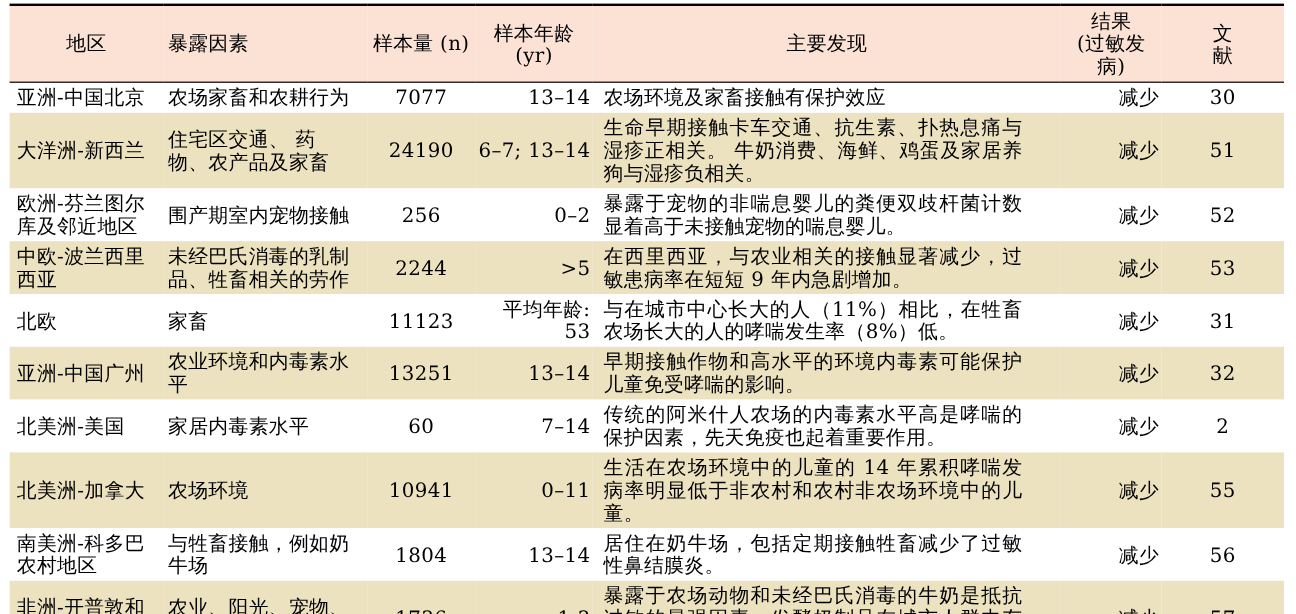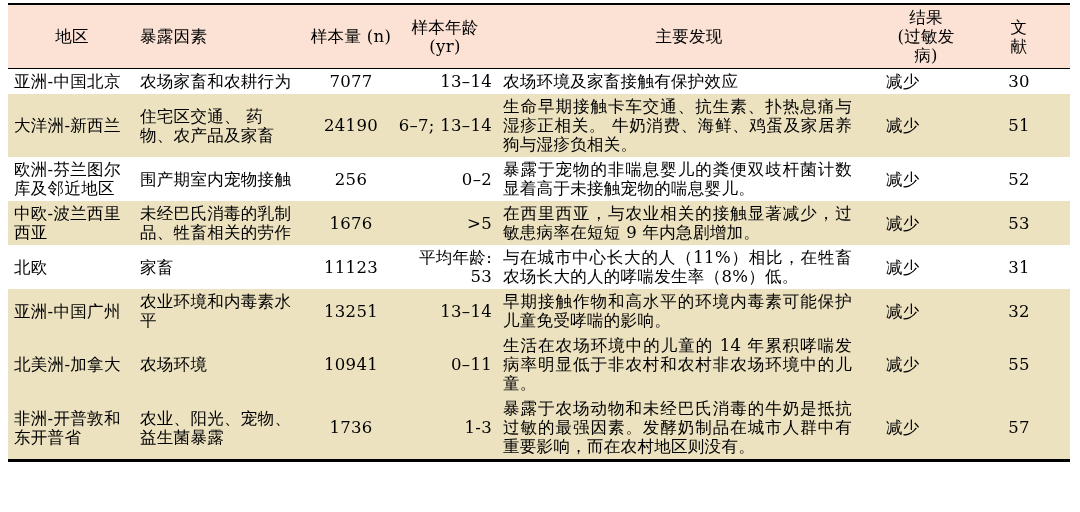--- a/index.html
+++ b/index.html
@@ -50,21 +50,21 @@
   col.c-sample_size{width:90px;}
   col.c-sample_age{width:98px;}
   col.c-findings{width:390px;}
   col.c-result{width:84px;}
   col.c-reference{width:102px;}
   td.col-region{text-align:left;padding-left:6px;}
   td.col-exposure{text-align:left;padding-left:4px;padding-right:12px;margin-left:16px;}
   td.col-sample_size{text-align:center;margin-top:13px;}
   td.col-sample_age{text-align:right;}
   td.col-findings{text-align:justify;text-justify:inter-ideograph;padding-left:9px;padding-right:32px;}
-  td.col-result{text-align:left;}
+  td.col-result{text-align:right;}
   td.col-reference{text-align:center;}
   th.col-exposure{text-align:left;padding-left:4px;}
   th.col-region,th.col-sample_size,th.col-sample_age,th.col-findings,th.col-result,th.col-reference{text-align:center;}
 </style>
 </head>
 <body>
 
 <div class="table-wrap">
   <table class="studies">
     <colgroup>
@@ -114,21 +114,21 @@
           <td class="col-exposure">围产期室内宠物接触</td>
           <td class="col-sample_size">256</td>
           <td class="col-sample_age">0–2</td>
           <td class="col-findings">暴露于宠物的非喘息婴儿的粪便双歧杆菌计数显着高于未接触宠物的喘息婴儿。</td>
           <td class="col-result">减少</td>
           <td class="col-reference">52</td>
         </tr>
         <tr class="alt">
           <td class="col-region">中欧-波兰西里西亚</td>
           <td class="col-exposure">未经巴氏消毒的乳制品、牲畜相关的劳作</td>
-          <td class="col-sample_size">1676</td>
+          <td class="col-sample_size">2244</td>
           <td class="col-sample_age">&gt;5</td>
           <td class="col-findings">在西里西亚，与农业相关的接触显著减少，过敏患病率在短短 9 年内急剧增加。</td>
           <td class="col-result">减少</td>
           <td class="col-reference">53</td>
         </tr>
         <tr class="">
           <td class="col-region">北欧</td>
           <td class="col-exposure">家畜</td>
           <td class="col-sample_size">11123</td>
           <td class="col-sample_age">平均年龄: 53</td>
@@ -138,28 +138,46 @@
         </tr>
         <tr class="alt">
           <td class="col-region">亚洲-中国广州</td>
           <td class="col-exposure">农业环境和内毒素水平</td>
           <td class="col-sample_size">13251</td>
           <td class="col-sample_age">13–14</td>
           <td class="col-findings">早期接触作物和高水平的环境内毒素可能保护儿童免受哮喘的影响。</td>
           <td class="col-result">减少</td>
           <td class="col-reference">32</td>
         </tr>
+        <tr class="">
+          <td class="col-region">北美洲-美国</td>
+          <td class="col-exposure">家居内毒素水平</td>
+          <td class="col-sample_size">60</td>
+          <td class="col-sample_age">7–14</td>
+          <td class="col-findings">传统的阿米什人农场的内毒素水平高是哮喘的保护因素，先天免疫也起着重要作用。</td>
+          <td class="col-result">减少</td>
+          <td class="col-reference">2</td>
+        </tr>
         <tr class="alt">
           <td class="col-region">北美洲-加拿大</td>
           <td class="col-exposure">农场环境</td>
           <td class="col-sample_size">10941</td>
           <td class="col-sample_age">0–11</td>
           <td class="col-findings">生活在农场环境中的儿童的 14 年累积哮喘发病率明显低于非农村和农村非农场环境中的儿童。</td>
           <td class="col-result">减少</td>
           <td class="col-reference">55</td>
+        </tr>
+        <tr class="">
+          <td class="col-region">南美洲-科多巴农村地区</td>
+          <td class="col-exposure">与牲畜接触，例如奶牛场</td>
+          <td class="col-sample_size">1804</td>
+          <td class="col-sample_age">13–14</td>
+          <td class="col-findings">居住在奶牛场，包括定期接触牲畜减少了过敏性鼻结膜炎。</td>
+          <td class="col-result">减少</td>
+          <td class="col-reference">56</td>
         </tr>
         <tr class="alt">
           <td class="col-region">非洲-开普敦和东开普省</td>
           <td class="col-exposure">农业、阳光、宠物、益生菌暴露</td>
           <td class="col-sample_size">1736</td>
           <td class="col-sample_age">1-3</td>
           <td class="col-findings">暴露于农场动物和未经巴氏消毒的牛奶是抵抗过敏的最强因素。发酵奶制品在城市人群中有重要影响，而在农村地区则没有。</td>
           <td class="col-result">减少</td>
           <td class="col-reference">57</td>
         </tr>

